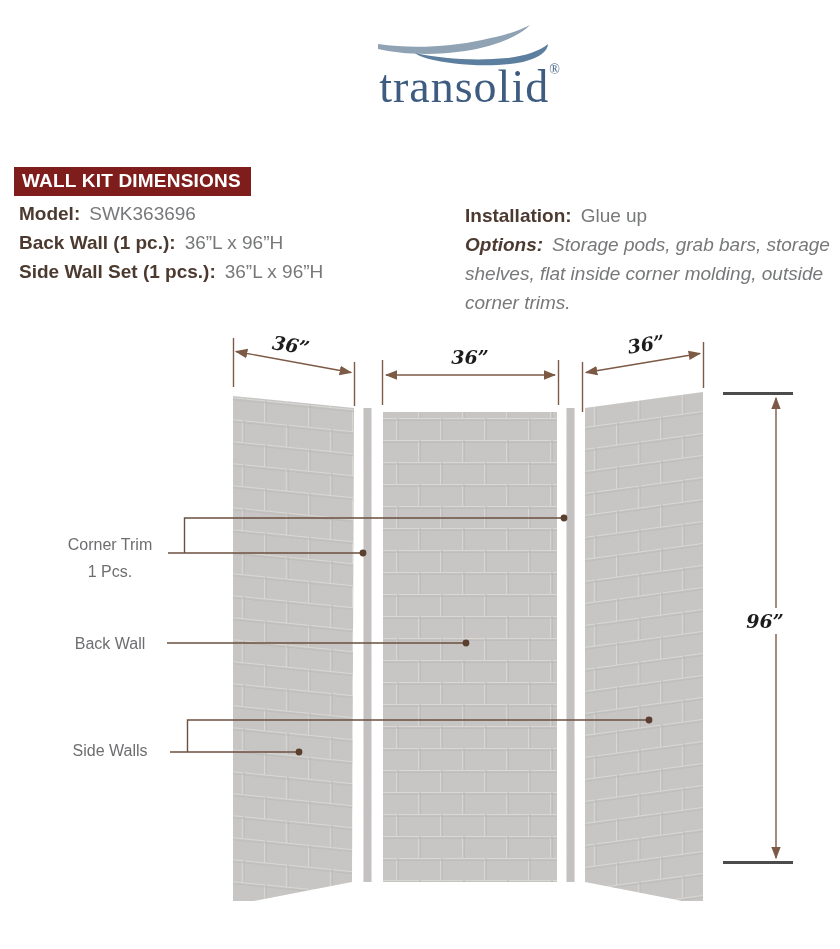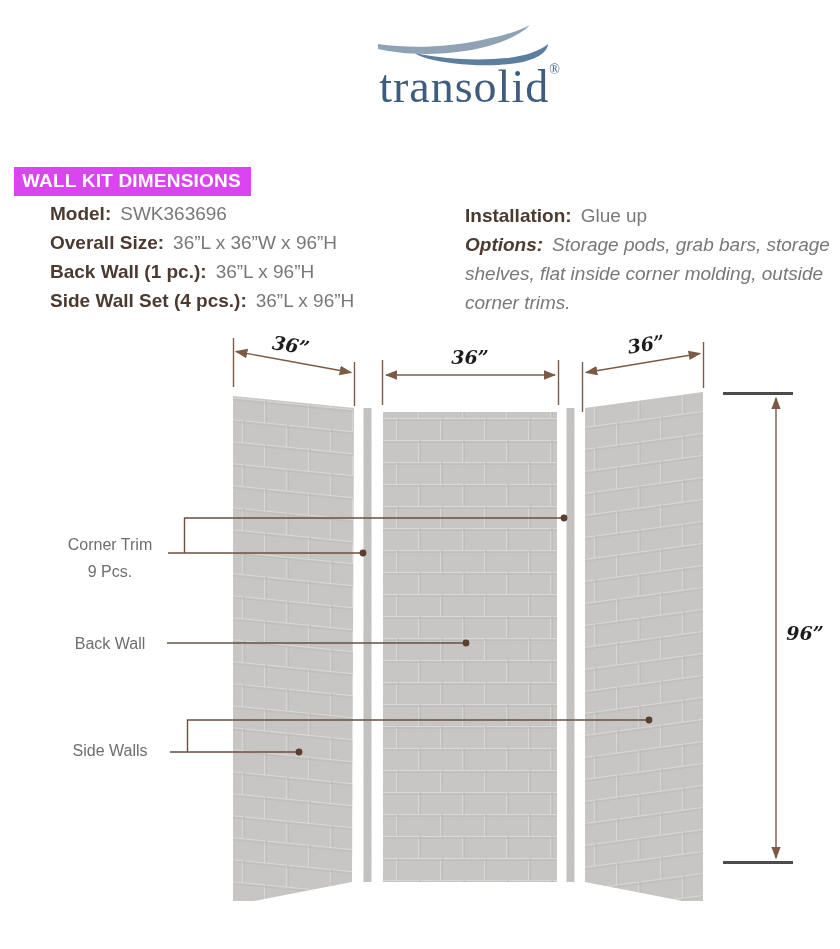--- a/index.html
+++ b/index.html
@@ -7,36 +7,36 @@
         font-family:"Liberation Sans",sans-serif;}
   
   .wave-svg{position:absolute;left:377px;top:24px;width:172px;height:42px;}
   .brand{position:absolute;left:290px;top:60px;width:360px;text-align:center;
          font-family:"Liberation Serif",serif;font-size:46px;font-weight:400;
          color:#3d5c80;letter-spacing:1px;}
   .brand sup{font-size:14px;vertical-align:28px;}
   .tagline{position:absolute;left:280px;top:113px;width:380px;text-align:center;
            font-size:18px;letter-spacing:5.5px;color:#6f4b39;}
   
-  .section-title{position:absolute;left:14px;top:167px;background:#d946ef;color:#ffffff;
+  .section-title{position:absolute;left:14px;top:167px;background:#7f1d1d;color:#ffffff;
                  font-size:19px;font-weight:bold;padding:3px 10px 4px 8px;letter-spacing:.2px;}
   
-  .specs-left{position:absolute;left:19px;top:199px;font-size:19px;line-height:29px;margin-left:31px;}
+  .specs-left{position:absolute;left:19px;top:199px;font-size:19px;line-height:29px;}
   .specs-right{position:absolute;left:465px;top:201px;width:370px;font-size:19px;line-height:29px;}
   .spec-label{font-weight:bold;color:#4c3a30;}
   .spec-value{color:#77787a;margin-left:9px;}
   .specs-right p{margin:0;font-style:italic;}
   
   .diagram-svg{position:absolute;left:0;top:330px;width:840px;height:620px;}
   .dim-label{position:absolute;font-family:"DejaVu Serif",serif;font-style:italic;
              font-weight:bold;font-size:19px;color:#1c1c1c;width:50px;text-align:center;}
   .dim-left{left:266px;top:334px;transform:rotate(9deg);}
   .dim-mid{left:445px;top:346px;}
   .dim-right{left:621px;top:333px;transform:rotate(-9deg);}
-  .dim-height{left:780px;top:608px;background:#ffffff;padding:2px 0;margin-top:12px;}
+  .dim-height{left:740px;top:608px;background:#ffffff;padding:2px 0;}
   .callout{position:absolute;left:40px;width:140px;text-align:center;color:#6d6e70;
            font-size:16px;line-height:27px;}
   .callout-corner{top:531px;}
   .callout-back{top:630px;}
   .callout-side{top:737px;}
   .caption{position:absolute;left:375px;top:908px;width:200px;text-align:center;
            font-size:21px;font-weight:bold;color:#533a2d;}
 </style>
 </head>
 <body>
@@ -49,27 +49,24 @@
   </svg>
   <div class="brand"><span>transolid</span><sup>®</sup></div>
 
   <div class="section-title">WALL KIT DIMENSIONS</div>
 
   <div class="specs-left">
     <div>
       <span class="spec-label">Model:</span><span class="spec-value">SWK363696</span>
     </div>
     <div>
-      <span class="spec-label">Overall Size:</span><span class="spec-value">36”L x 36”W x 96”H</span>
-    </div>
-    <div>
       <span class="spec-label">Back Wall (1 pc.):</span><span class="spec-value">36”L x 96”H</span>
     </div>
     <div>
-      <span class="spec-label">Side Wall Set (4 pcs.):</span><span class="spec-value">36”L x 96”H</span>
+      <span class="spec-label">Side Wall Set (1 pcs.):</span><span class="spec-value">36”L x 96”H</span>
     </div>
   </div>
 
   <div class="specs-right">
     <div>
       <span class="spec-label">Installation:</span><span class="spec-value">Glue up</span>
     </div>
     <p>
       <span class="spec-label">Options:</span><span class="spec-value">Storage pods, grab bars, storage shelves, flat inside corner molding, outside corner trims.</span>
     </p>
@@ -182,20 +179,20 @@
     </g>
   </svg>
 
   <div class="dim-label dim-left">36”</div>
   <div class="dim-label dim-mid">36”</div>
   <div class="dim-label dim-right">36”</div>
   <div class="dim-label dim-height">96”</div>
 
   <div class="callout callout-corner">
     <div>Corner Trim</div>
-    <div>9 Pcs.</div>
+    <div>1 Pcs.</div>
   </div>
   <div class="callout callout-back">Back Wall</div>
   <div class="callout callout-side">Side Walls</div>
 
   <div class="caption">Wall Panels</div>
 
 </div>
 
 </body></html>

